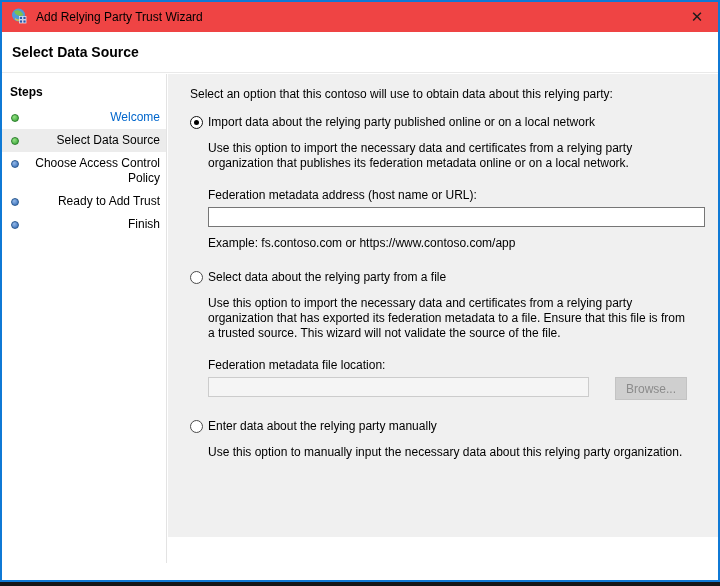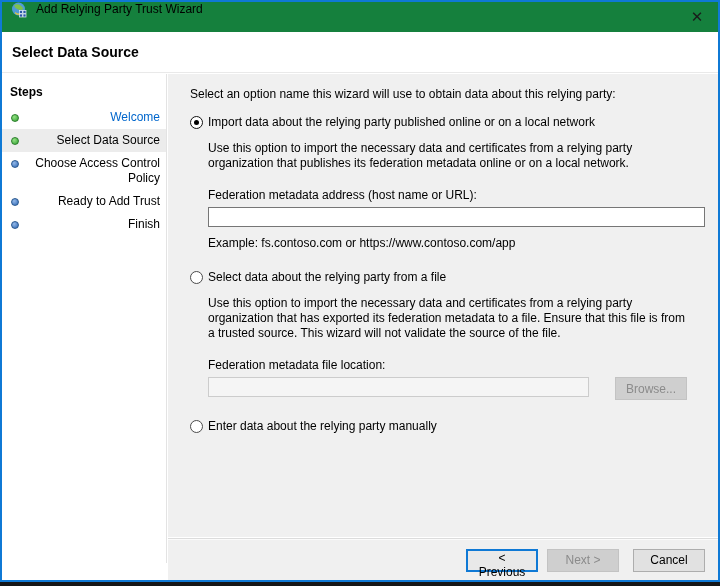--- a/index.html
+++ b/index.html
@@ -14,22 +14,22 @@
   }
   .window {
     position: absolute; top: 0; left: 0;
     width: 720px; height: 582px;
     background: #ffffff;
     border: 2px solid #0f79d5;
   }
   
   .titlebar {
     position: absolute; top: 0; left: 0; right: 0; height: 30px;
-    background: #15803d;
-    display: flex; 
+    background: #ef4444;
+    display: flex; align-items: center;
     padding-left: 9px;
   }
   .app-icon { width: 18px; height: 18px; margin-right: 7px; flex: 0 0 auto; }
   .title-text { font-size: 12px; color: #000; }
   .close-btn {
     position: absolute; right: 4px; top: 0; width: 34px; height: 30px;
     background: transparent; border: none;
     font-size: 15px; color: #1a1a1a; line-height: 30px; text-align: center;
     cursor: pointer; font-family: inherit;
   }
@@ -186,21 +186,21 @@
       <span class="bullet todo"></span>
       <span class="step-label">Ready to Add Trust</span>
     </div>
     <div class="step">
       <span class="bullet todo"></span>
       <span class="step-label">Finish</span>
     </div>
   </div>
 
   <div class="main">
-    <div class="instruction">Select an option name this wizard will use to obtain data about this relying party:</div>
+    <div class="instruction">Select an option that this contoso will use to obtain data about this relying party:</div>
 
     <div class="opt-row">
       <span class="radio selected"></span>
       <span>Import data about the relying party published online or on a local network</span>
     </div>
     <div class="opt-desc">Use this option to import the necessary data and certificates from a relying party organization that publishes its federation metadata online or on a local network.</div>
     <div class="field-label">Federation metadata address (host name or URL):</div>
     <input class="text-input" type="text" value="" style="">
     <div class="example">Example: fs.contoso.com or https://www.contoso.com/app</div>
 
@@ -212,21 +212,17 @@
     <div class="field-label">Federation metadata file location:</div>
     <div class="file-row">
       <input class="text-input disabled" type="text" disabled="" value="" style="">
       <button class="btn browse-btn" disabled="">Browse...</button>
     </div>
 
     <div class="opt-row spacer-lg">
       <span class="radio"></span>
       <span>Enter data about the relying party manually</span>
     </div>
+    <div class="opt-desc">Use this option to manually input the necessary data about this relying party organization.</div>
   </div>
 
-  <div class="footer">
-    <button class="btn focused">&lt; Previous</button>
-    <button class="btn" disabled="">Next &gt;</button>
-    <button class="btn cancel">Cancel</button>
-  </div>
 
 </div>
 
 </body></html>

